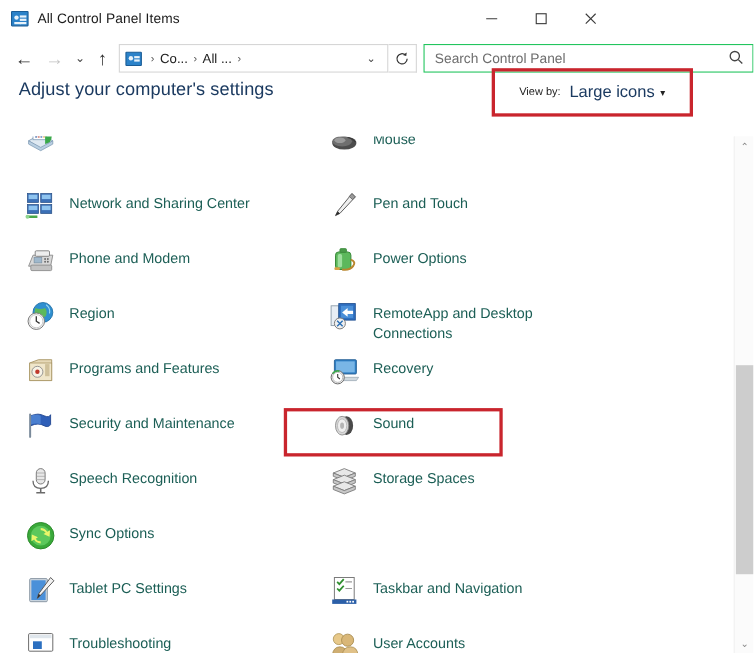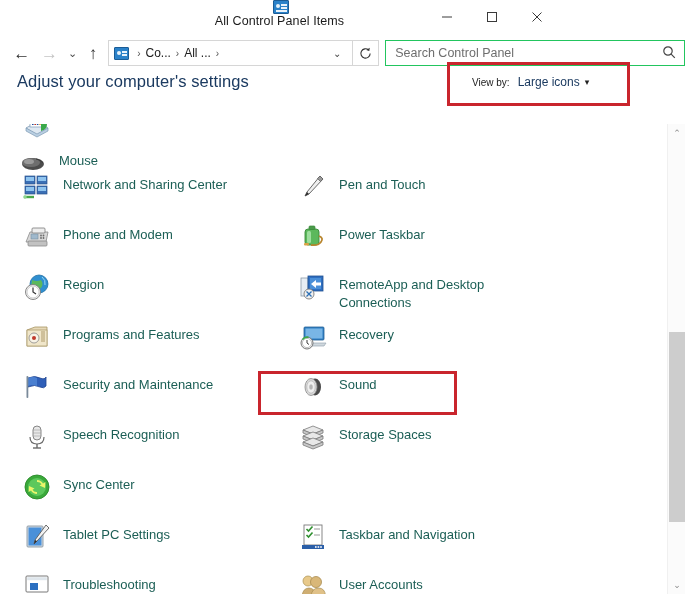--- a/index.html
+++ b/index.html
@@ -7,21 +7,21 @@
     width: 685px; height: 594px;
     background: #ffffff;
     font-family: "Liberation Sans", sans-serif;
     overflow: hidden;
   }
   #app { position: relative; width: 685px; height: 594px; background:#fff; }
 
   
   .titlebar {
     position: absolute; left:0; top:0; width:559px; height:33px;
-    background:#ffffff; display:flex; align-items:center;flex-direction:column;
+    background:#ffffff; display:flex; align-items:center;
   }
   .title-icon {
     width:16px; height:14px; margin-left:10px; margin-right:8px;
     background:#2b82c9; border:1px solid #1a5c96; border-radius:1px;
     position:relative; flex:0 0 auto;
   }
   .title-icon::before {
     content:""; position:absolute; left:2px; top:3px; width:4px; height:4px;
     background:#e8f2fa; border-radius:50%;
   }
@@ -107,21 +107,21 @@
     font-size:16.5px; color:#1b3a60; letter-spacing:0.1px; white-space:nowrap;
   }
   .viewby-highlight {
     position:absolute; left:447px; top:0px; width:183px; height:44px;
     border:3px solid #c9252d; background:transparent;
   }
   .viewby-wrap {
     position:absolute; left:472px; top:13px; display:flex; align-items:center; gap:8px;
   }
   .viewby-label { font-size:10px; color:#222; }
-  .viewby-value { font-size:12px; color:#1b3a60;text-align:right; }
+  .viewby-value { font-size:15px; color:#1b3a60;text-align:right; }
   .viewby-caret { font-size:9px; color:#222; margin-left:-3px; }
 
   
   .content {
     position:absolute; left:0; top:124px; width:685px; height:470px;
     overflow:hidden; background:#fff;
   }
   .grid {
     position:absolute; left:0; top:-18px; width:659px;
   }
@@ -233,21 +233,21 @@
     <div class="viewby-wrap">
       <span class="viewby-label">View by:</span>
       <span class="viewby-value">Large icons</span>
       <span class="viewby-caret">▾</span>
     </div>
   </div>
 
   <div class="content">
     <div class="grid">
 
-      <div class="row" style="height:62px;flex-direction:column;">
+      <div class="row" style="height:62px;">
         <div class="cell col1">
           <span class="ic">
             <svg viewBox="0 0 30 30">
               <path d="M4 18 L15 12 L26 18 L15 25 Z" fill="#dfe9f2" stroke="#7f9bb5" stroke-width="0.8"></path>
               <rect x="8" y="4" width="12" height="13" fill="#ffffff" stroke="#8aa4bd" stroke-width="0.8"></rect>
               <rect x="10" y="6" width="1.6" height="9" fill="#1f4e9c"></rect>
               <rect x="12.4" y="8" width="1.6" height="7" fill="#c0392b"></rect>
               <rect x="14.8" y="5.5" width="1.6" height="9.5" fill="#1f4e9c"></rect>
               <rect x="17.2" y="9" width="1.6" height="6" fill="#e8a33d"></rect>
               <path d="M19 7 q6 1 6 7 q0 6 -6 7 z" fill="#3aa94a"></path>
@@ -318,21 +318,21 @@
         <div class="cell col2">
           <span class="ic">
             <svg viewBox="0 0 30 30">
               <rect x="7" y="7" width="14" height="16" rx="3" fill="#5cb85c" stroke="#3a8a3a" stroke-width="0.9"></rect>
               <rect x="9" y="9" width="4" height="12" rx="1.5" fill="#9ede9e"></rect>
               <rect x="11" y="4" width="6" height="3.5" rx="1" fill="#4a9a4a" stroke="#3a8a3a" stroke-width="0.7"></rect>
               <path d="M21 14 q5 2 2 6 q-3 4 -10 3" stroke="#b9862e" stroke-width="1.8" fill="none"></path>
               <rect x="6" y="21" width="5" height="2.5" rx="1" fill="#d8a244"></rect>
             </svg>
           </span>
-          <span class="lbl">Power Taskbar</span>
+          <span class="lbl">Power Options</span>
         </div>
       </div>
 
       <div class="row">
         <div class="cell col1">
           <span class="ic">
             <svg viewBox="0 0 30 30">
               <circle cx="17" cy="12" r="9" fill="#2f8fd0" stroke="#1f6ea5" stroke-width="0.8"></circle>
               <path d="M10 8 q5 2 9 0 q3 4 0 8 q-6 3 -10 -1 Z" fill="#5cb85c"></path>
               <path d="M20 5 q4 3 3 8" stroke="#9ad8f5" stroke-width="1" fill="none"></path>
@@ -446,21 +446,21 @@
       <div class="row">
         <div class="cell col1">
           <span class="ic">
             <svg viewBox="0 0 30 30">
               <circle cx="15" cy="15" r="12" fill="#3aa93a" stroke="#2a8a2a" stroke-width="0.9"></circle>
               <circle cx="15" cy="15" r="9" fill="#5cc85c"></circle>
               <path d="M15 8 a7 7 0 0 1 6 3.5 l2.5 -1.5 l-0.5 6 l-5.5 -2.5 l2 -1.2 a4.6 4.6 0 0 0 -4.5 -2.3 Z" fill="#eaf56a"></path>
               <path d="M15 22 a7 7 0 0 1 -6 -3.5 l-2.5 1.5 l0.5 -6 l5.5 2.5 l-2 1.2 a4.6 4.6 0 0 0 4.5 2.3 Z" fill="#eaf56a"></path>
             </svg>
           </span>
-          <span class="lbl">Sync Center</span>
+          <span class="lbl">Sync Options</span>
         </div>
       </div>
 
       <div class="row">
         <div class="cell col1">
           <span class="ic">
             <svg viewBox="0 0 30 30">
               <rect x="5" y="4" width="16" height="21" rx="1" fill="#cfd8e0" stroke="#8a98a4" stroke-width="0.9"></rect>
               <rect x="6.5" y="5.5" width="13" height="18" fill="#4a90d9"></rect>
               <path d="M24 3 L27 6 L15 19 L12 22 L13 18 Z" fill="#f2f2f2" stroke="#5a5a5a" stroke-width="0.9"></path>

